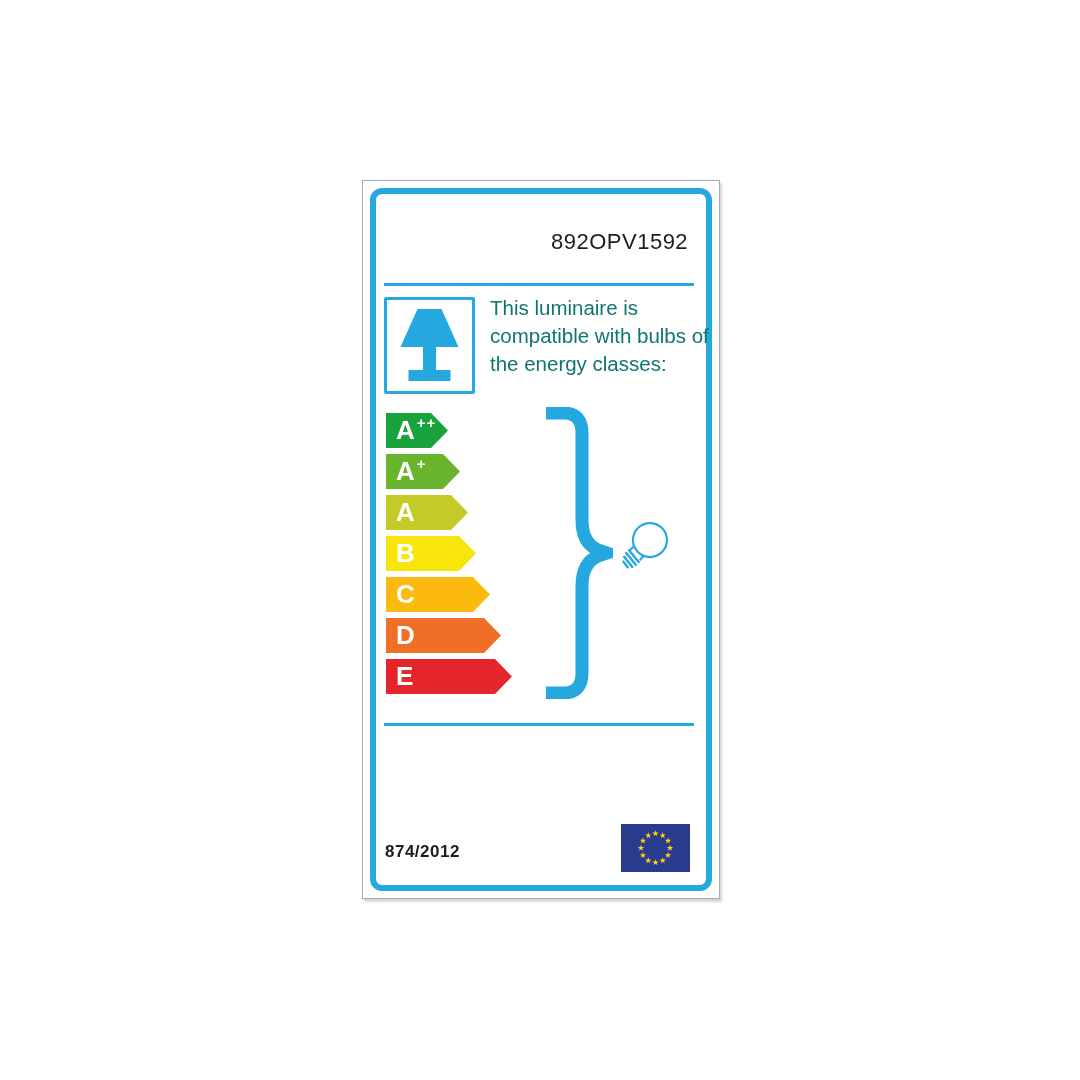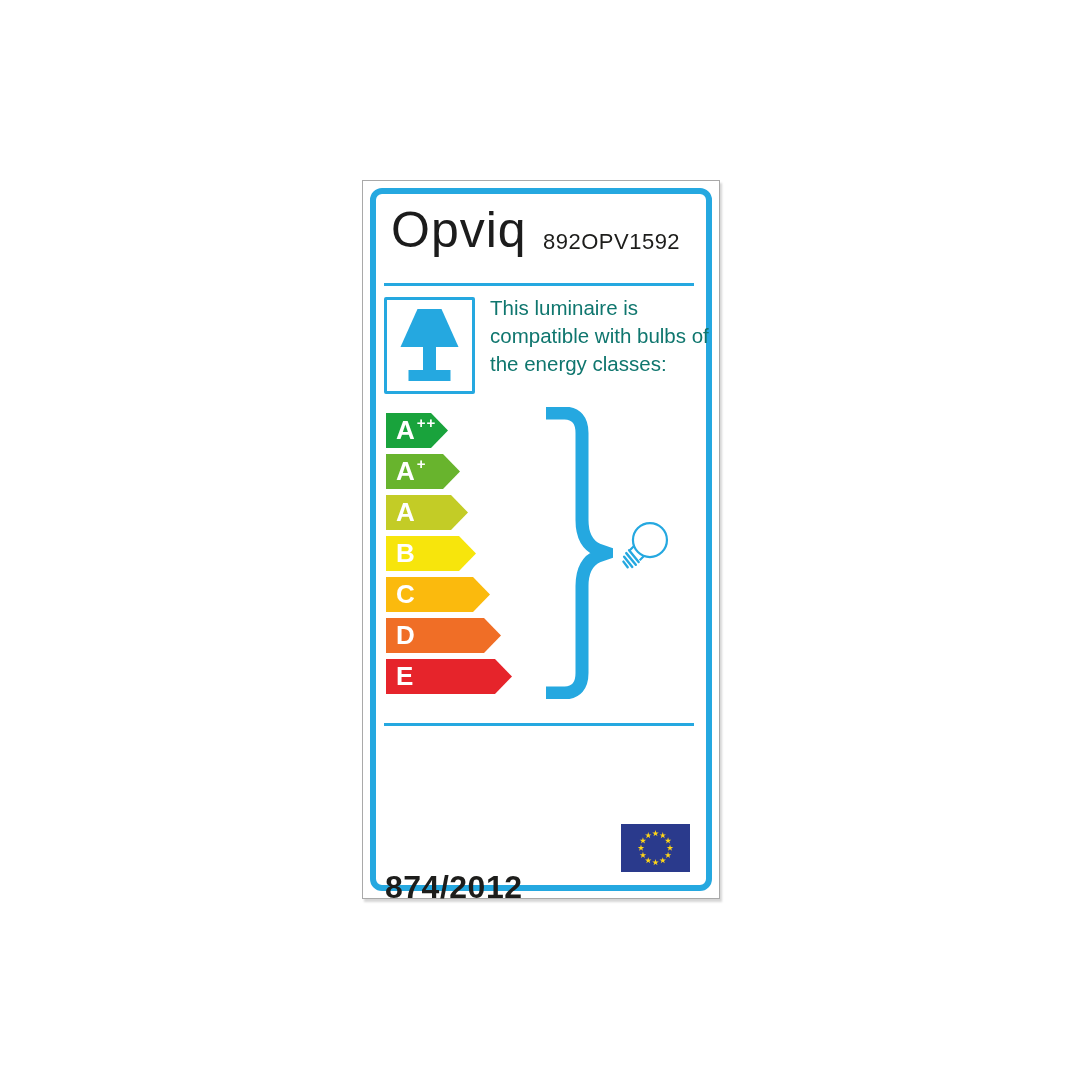--- a/index.html
+++ b/index.html
@@ -14,21 +14,21 @@
   }
   .blue-box{
     position:absolute;inset:7px;border:6px solid var(--accent);
     border-radius:12px;pointer-events:none;
   }
   .logo{
     position:absolute;left:28px;top:24px;font-size:50px;line-height:1;
     font-weight:300;letter-spacing:1px;color:#1c1c1c;
   }
   .model{
-    position:absolute;left:180px;top:48px;font-size:22px;color:#1d1d1b;
+    position:absolute;left:188px;top:48px;font-size:22px;color:#1d1d1b;
     letter-spacing:0.5px;
   }
   .divider{
     position:absolute;left:21px;width:310px;height:3px;background:var(--accent);
   }
   .divider.top{top:102px;}
   .divider.bottom{top:542px;}
   .lamp-box{
     position:absolute;left:21px;top:116px;width:91px;height:97px;
     border:3px solid var(--accent);box-sizing:border-box;border-radius:2px;
@@ -45,36 +45,35 @@
     clip-path:polygon(0 0, calc(100% - 17px) 0, 100% 50%, calc(100% - 17px) 100%, 0 100%);
     color:#ffffff;font-weight:bold;font-size:26px;line-height:35px;
   }
   .arrow .sup{
     font-size:15px;font-weight:bold;display:inline-block;
     transform:translateY(-8px);margin-left:2px;letter-spacing:1px;
   }
   .brace-svg{position:absolute;left:178px;top:226px;}
   .bulb-svg{position:absolute;left:253px;top:335px;}
   .reg{
-    position:absolute;left:22px;top:661px;font-size:32px;font-weight:bold;
-    color:#1d1d1b;letter-spacing:0.5px;margin-top:27px;
+    position:absolute;left:22px;top:661px;font-size:17px;font-weight:bold;
+    color:#1d1d1b;letter-spacing:0.5px;
   }
   .flag-svg{position:absolute;left:258px;top:643px;}
   .accent-fill{fill:var(--accent);}
   .accent-stroke{stroke:var(--accent);fill:none;}
   .flag-rect{fill:var(--flag-blue);}
   .star{fill:var(--star-yellow);}
 </style>
 </head>
 <body>
 
 <div class="frame">
   <div class="blue-box"></div>
 
-  <div class="logo">Opviq</div>
   <div class="model">892OPV1592</div>
   <div class="divider top"></div>
 
   <div class="lamp-box">
     <svg width="85" height="91" viewBox="0 0 85 91">
       <polygon class="accent-fill" points="30.5,9 54.5,9 71.5,47 13.5,47"></polygon>
       <rect class="accent-fill" x="36" y="45" width="13" height="27"></rect>
       <rect class="accent-fill" x="21.5" y="70" width="42" height="11"></rect>
     </svg>
   </div>

